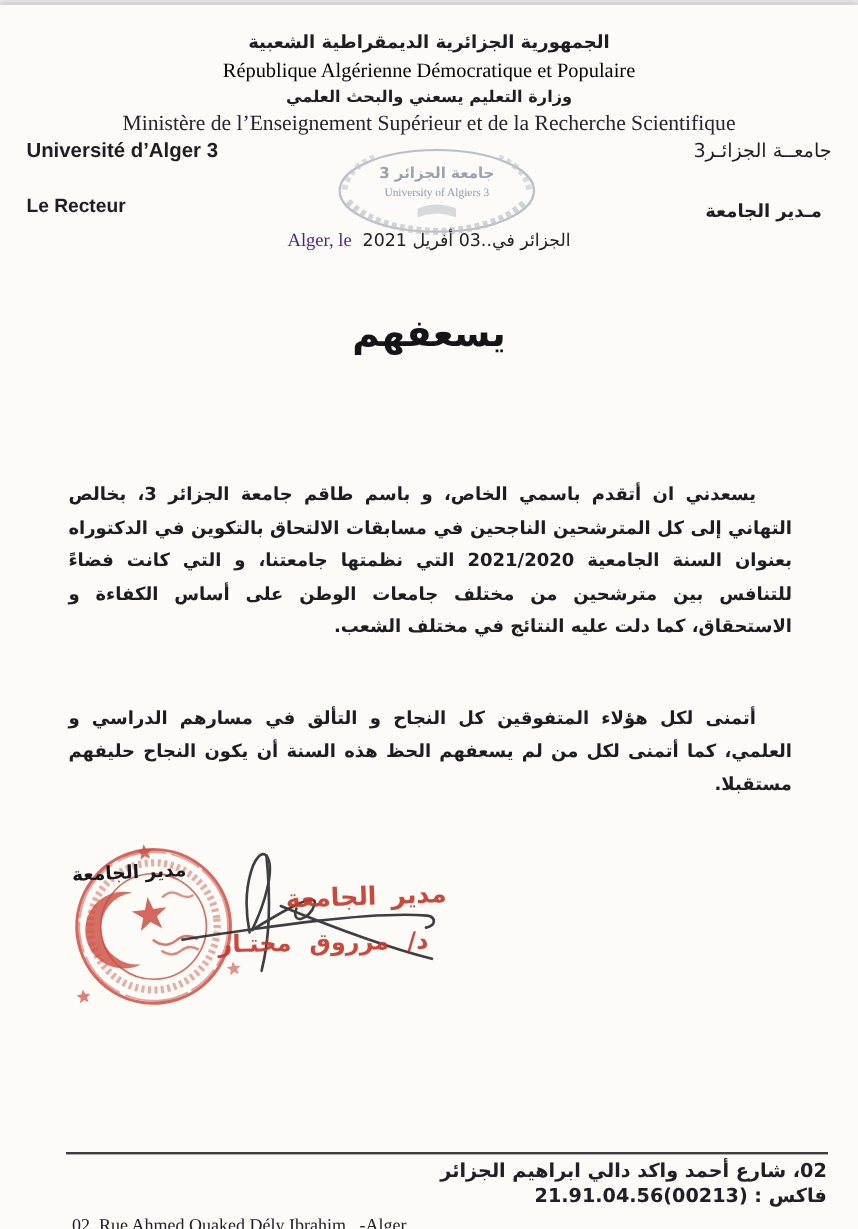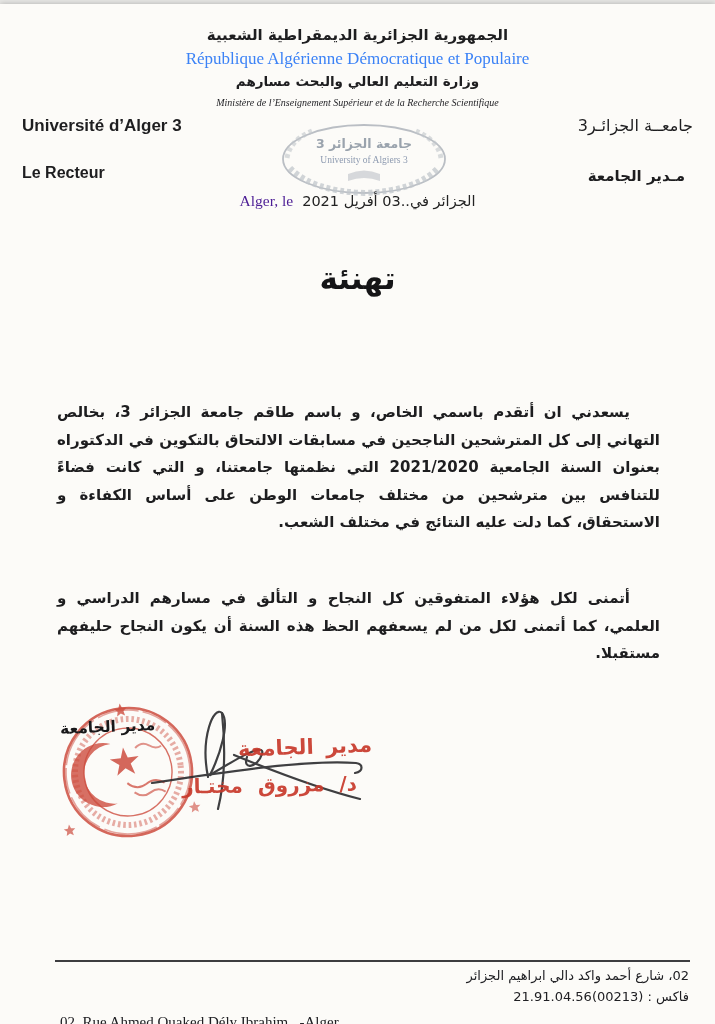--- a/index.html
+++ b/index.html
@@ -11,23 +11,23 @@
     color:#1e1e20;
   }
   .ar{font-family:"DejaVu Sans",sans-serif;direction:rtl;}
   .fr-serif{font-family:"Liberation Serif",serif;}
   .fr-sans{font-family:"Liberation Sans",sans-serif;}
   .abs{position:absolute;}
 
   
   .header{top:20px;left:0;width:100%;text-align:center;}
   .hdr-ar1{font-size:15px;font-weight:700;line-height:23px;}
-  .hdr-fr1{font-size:17px;line-height:24px;color:#3b82f6;}
+  .hdr-fr1{font-size:17px;line-height:24px;color:#000000;}
   .hdr-ar2{font-size:13.5px;font-weight:700;line-height:20px;}
-  .hdr-fr2{font-size:10px;line-height:23px;color:#26262a;font-style:italic;}
+  .hdr-fr2{font-size:18px;line-height:23px;color:#26262a;}
 
   
   .uni-fr{top:112px;left:22px;font-size:17px;font-weight:700;}
   .rect-fr{top:160px;left:22px;font-size:16px;font-weight:700;}
   .uni-ar{top:112px;right:22px;font-size:16px;font-weight:400;text-align:right;}
   .rect-ar{top:163px;right:30px;font-size:15px;font-weight:700;text-align:right;}
   .logo-wrap{top:118px;left:278px;width:172px;height:74px;}
 
   .date-line{top:188px;left:0;width:100%;display:flex;justify-content:center;align-items:baseline;gap:9px;}
   .date-fr{font-size:15.5px;color:#4c1d95;}
@@ -47,31 +47,31 @@
   .stamp-overlay{top:714px;left:60px;font-size:15.5px;font-weight:700;color:#18181a;
     transform:rotate(-2.5deg);letter-spacing:.5px;}
   .red-title{top:731px;left:238px;font-size:21px;font-weight:700;color:#c8392b;
     transform:rotate(-2deg);opacity:.92;word-spacing:5px;}
   .red-name{top:769px;left:182px;font-size:20px;font-weight:700;color:#c8392b;
     transform:rotate(-1deg);opacity:.92;word-spacing:8px;letter-spacing:.5px;}
 
   
   .footer-divider{top:956px;left:55px;width:635px;height:2px;background:#3d3d40;}
   .footer-left{top:963px;left:60px;font-size:15px;line-height:22px;color:#202024;white-space:pre-wrap;}
-  .footer-right{top:961px;right:26px;font-size:13px;line-height:21px;text-align:right;color:#202024;font-weight:400;}
+  .footer-right{top:961px;right:26px;font-size:16px;line-height:21px;text-align:right;color:#202024;font-weight:700;}
 </style>
 </head>
 <body>
 
 <div class="page">
 
   <div class="abs header">
     <div class="ar hdr-ar1">الجمهورية الجزائرية الديمقراطية الشعبية</div>
     <div class="fr-serif hdr-fr1">République Algérienne Démocratique et Populaire</div>
-    <div class="ar hdr-ar2">وزارة التعليم العالي والبحث مسارهم</div>
+    <div class="ar hdr-ar2">وزارة التعليم يسعني والبحث العلمي</div>
     <div class="fr-serif hdr-fr2">Ministère de l’Enseignement Supérieur et de la Recherche Scientifique</div>
   </div>
 
   <div class="abs fr-sans uni-fr">Université d’Alger 3</div>
   <div class="abs fr-sans rect-fr">Le Recteur</div>
   <div class="abs ar uni-ar">جامعــة الجزائـر3</div>
   <div class="abs ar rect-ar">مـدير الجامعة</div>
 
   <div class="abs logo-wrap">
     <svg viewBox="0 0 172 74" width="172" height="74">
@@ -85,21 +85,21 @@
       <text x="86" y="26" text-anchor="middle" font-family="DejaVu Sans, sans-serif" font-size="12.5" font-weight="700" fill="#9aa3ad">جامعة الجزائر 3</text>
       <text x="86" y="41" text-anchor="middle" font-family="Liberation Serif, serif" font-size="9.5" fill="#8d9ab0">University of Algiers 3</text>
     </svg>
   </div>
 
   <div class="abs date-line">
     <span class="fr-serif date-fr">Alger, le</span>
     <span class="ar date-ar">الجزائر في..03 أفريل 2021</span>
   </div>
 
-  <div class="abs ar letter-title">تهنئة</div>
+  <div class="abs ar letter-title">يسعفهم</div>
 
   <p class="abs ar body-par p1">يسعدني ان أتقدم باسمي الخاص، و باسم طاقم جامعة الجزائر 3، بخالص التهاني إلى كل المترشحين الناجحين في مسابقات الالتحاق بالتكوين في الدكتوراه بعنوان السنة الجامعية 2021/2020 التي نظمتها جامعتنا، و التي كانت فضاءً للتنافس بين مترشحين من مختلف جامعات الوطن على أساس الكفاءة و الاستحقاق، كما دلت عليه النتائج في مختلف الشعب.</p>
   <p class="abs ar body-par p3">أتمنى لكل هؤلاء المتفوقين كل النجاح و التألق  في مسارهم الدراسي و العلمي، كما أتمنى لكل من لم يسعفهم الحظ هذه السنة أن يكون النجاح حليفهم مستقبلا.</p>
 
   <div class="abs stamp-svg">
     <svg viewBox="0 0 200 150" width="200" height="150">
       <g stroke="#c8392b" fill="none" opacity="0.9" transform="rotate(-7 98 75)">
         <circle cx="98" cy="75" r="64" stroke-width="2.6" opacity="0.85"></circle>
         <circle cx="98" cy="75" r="62" stroke-width="1.6" stroke-dasharray="42 4 26 3 54 5" opacity="0.5"></circle>
         <circle cx="98" cy="75" r="44" stroke-width="1.4" opacity="0.8"></circle>

